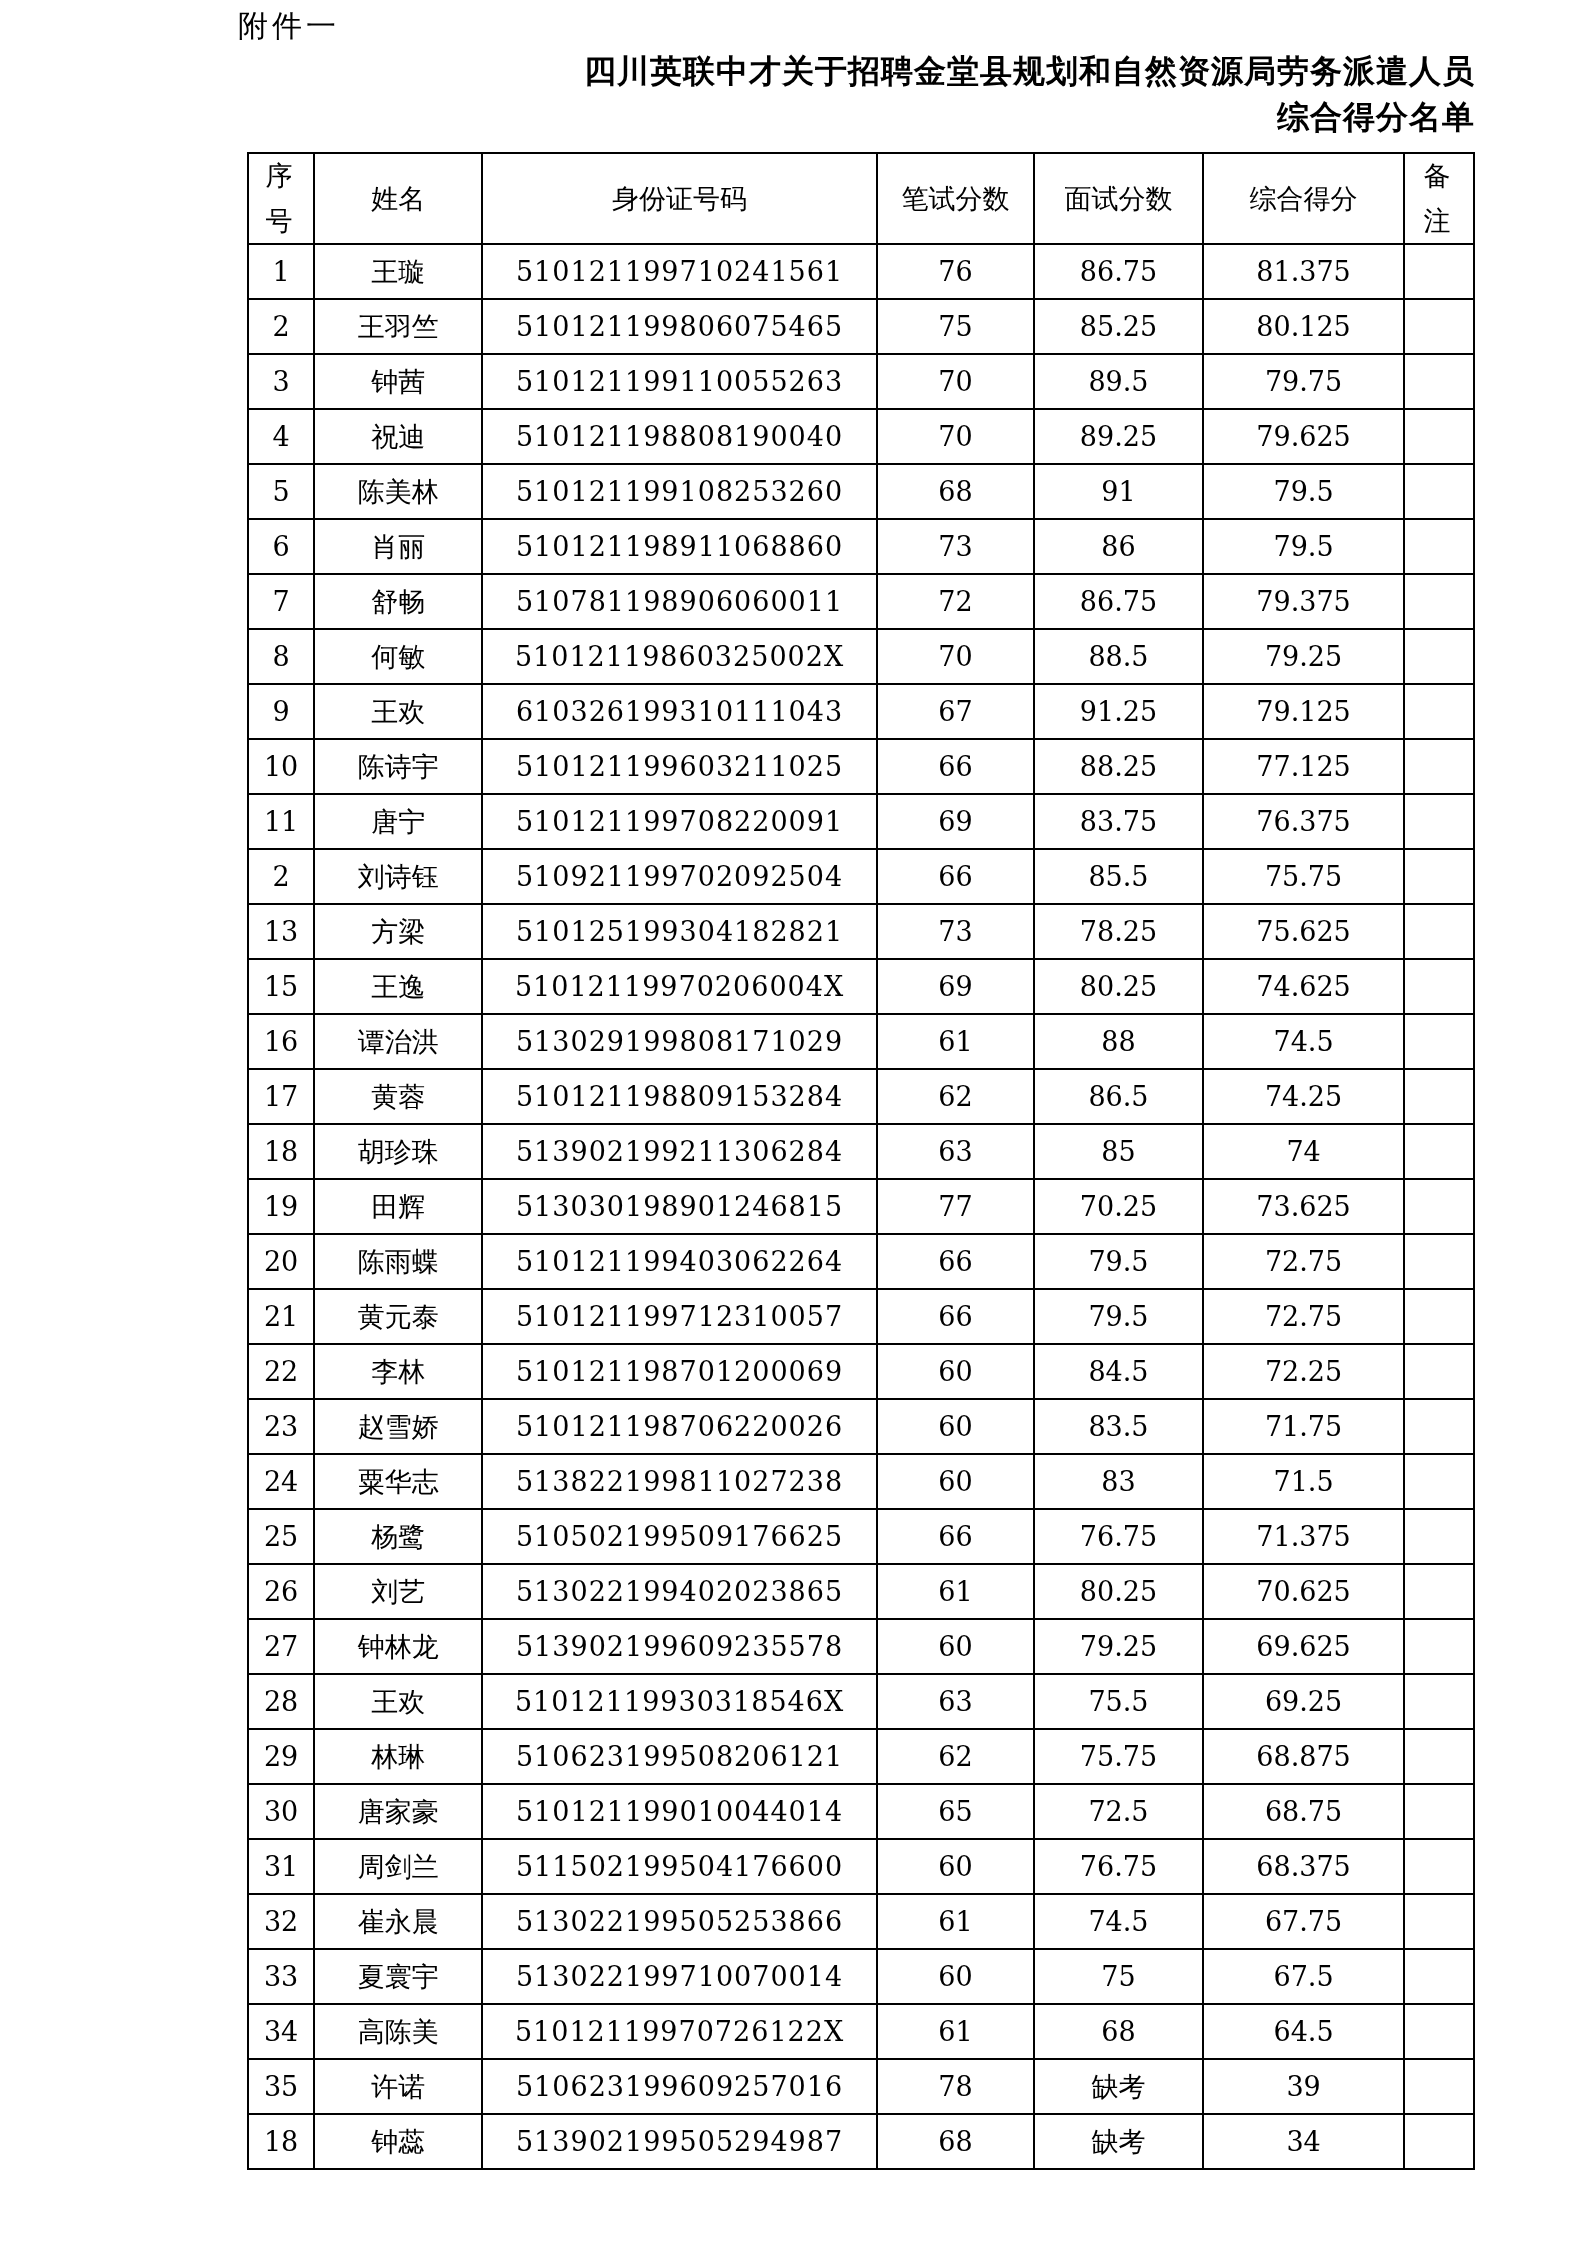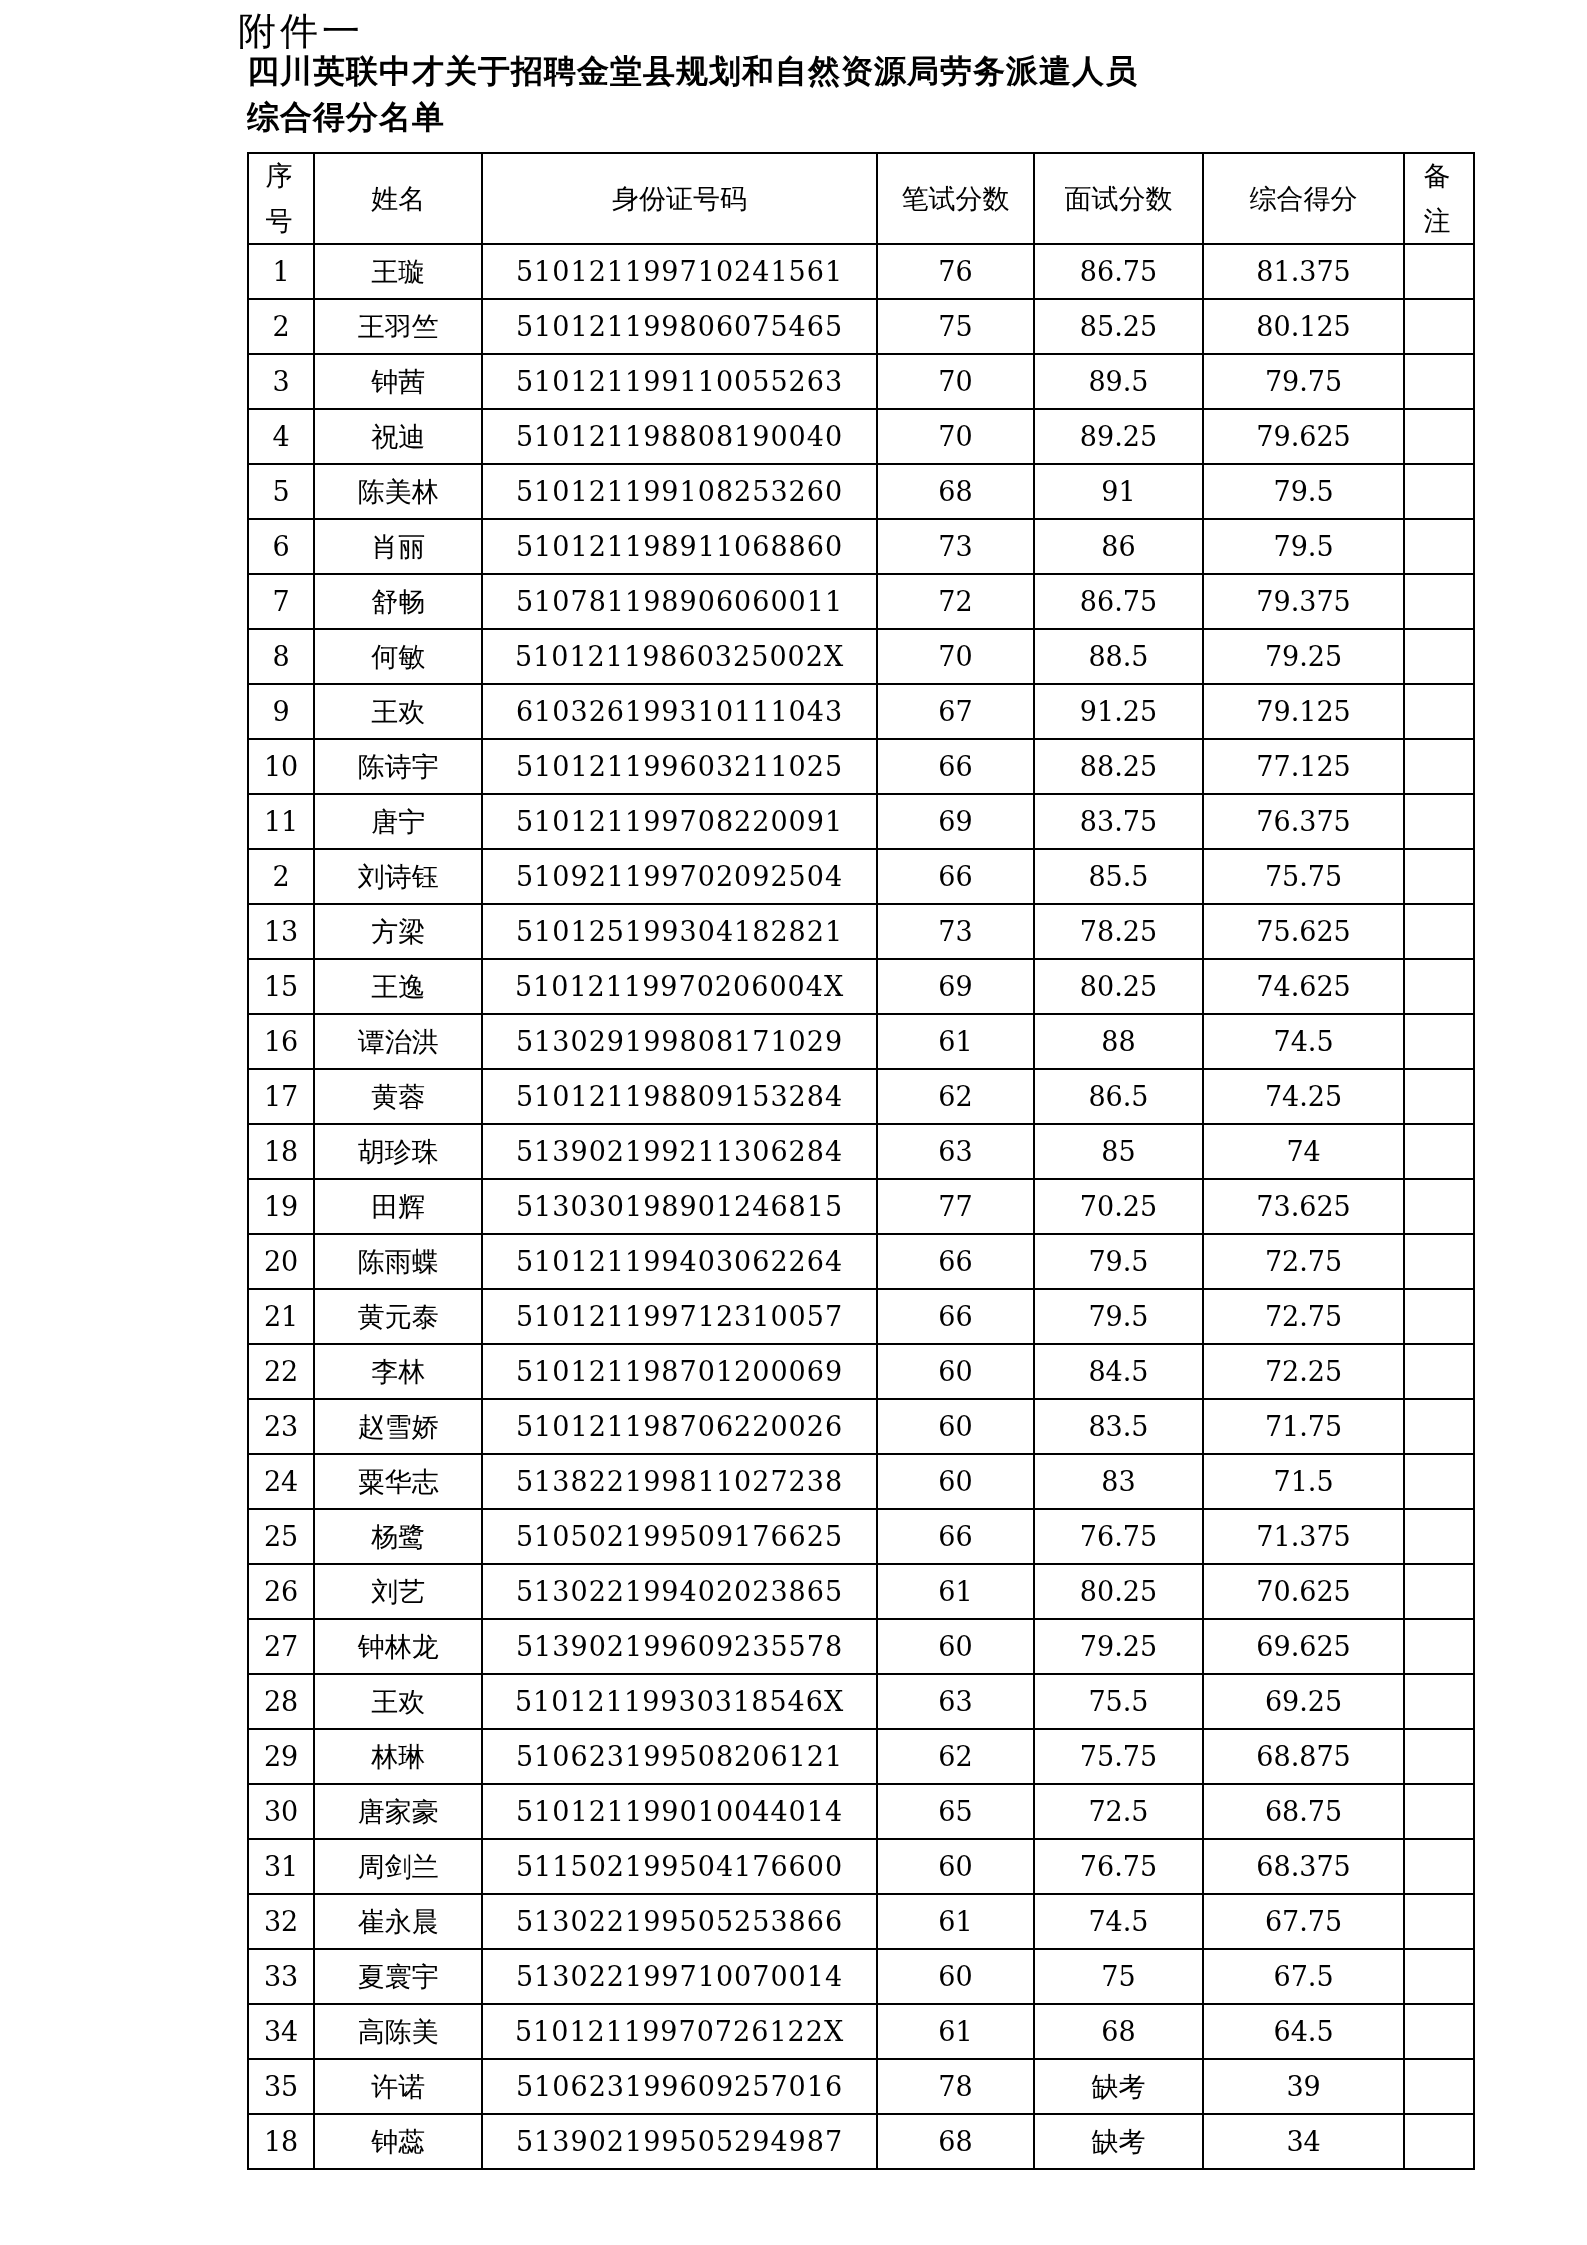--- a/index.html
+++ b/index.html
@@ -9,29 +9,29 @@
     width: 1587px;
     height: 2245px;
     font-family: "DejaVu Serif", serif;
     color: #000;
     overflow: hidden;
   }
   .attachment-label {
     position: absolute;
     left: 238px;
     top: 6px;
-    font-size: 38px;
+    font-size: 30px;
     letter-spacing: 4px;
   }
   .doc-title {
     position: absolute;
     left: 247px;
     top: 48px;
     width: 1228px;
-    text-align: left;
+    text-align: right;
     font-family: "DejaVu Sans", sans-serif;
     font-weight: bold;
     font-size: 32px;
     line-height: 46px;
     letter-spacing: 1px;
   }
   table.score-table {
     position: absolute;
     left: 247px;
     top: 152px;

